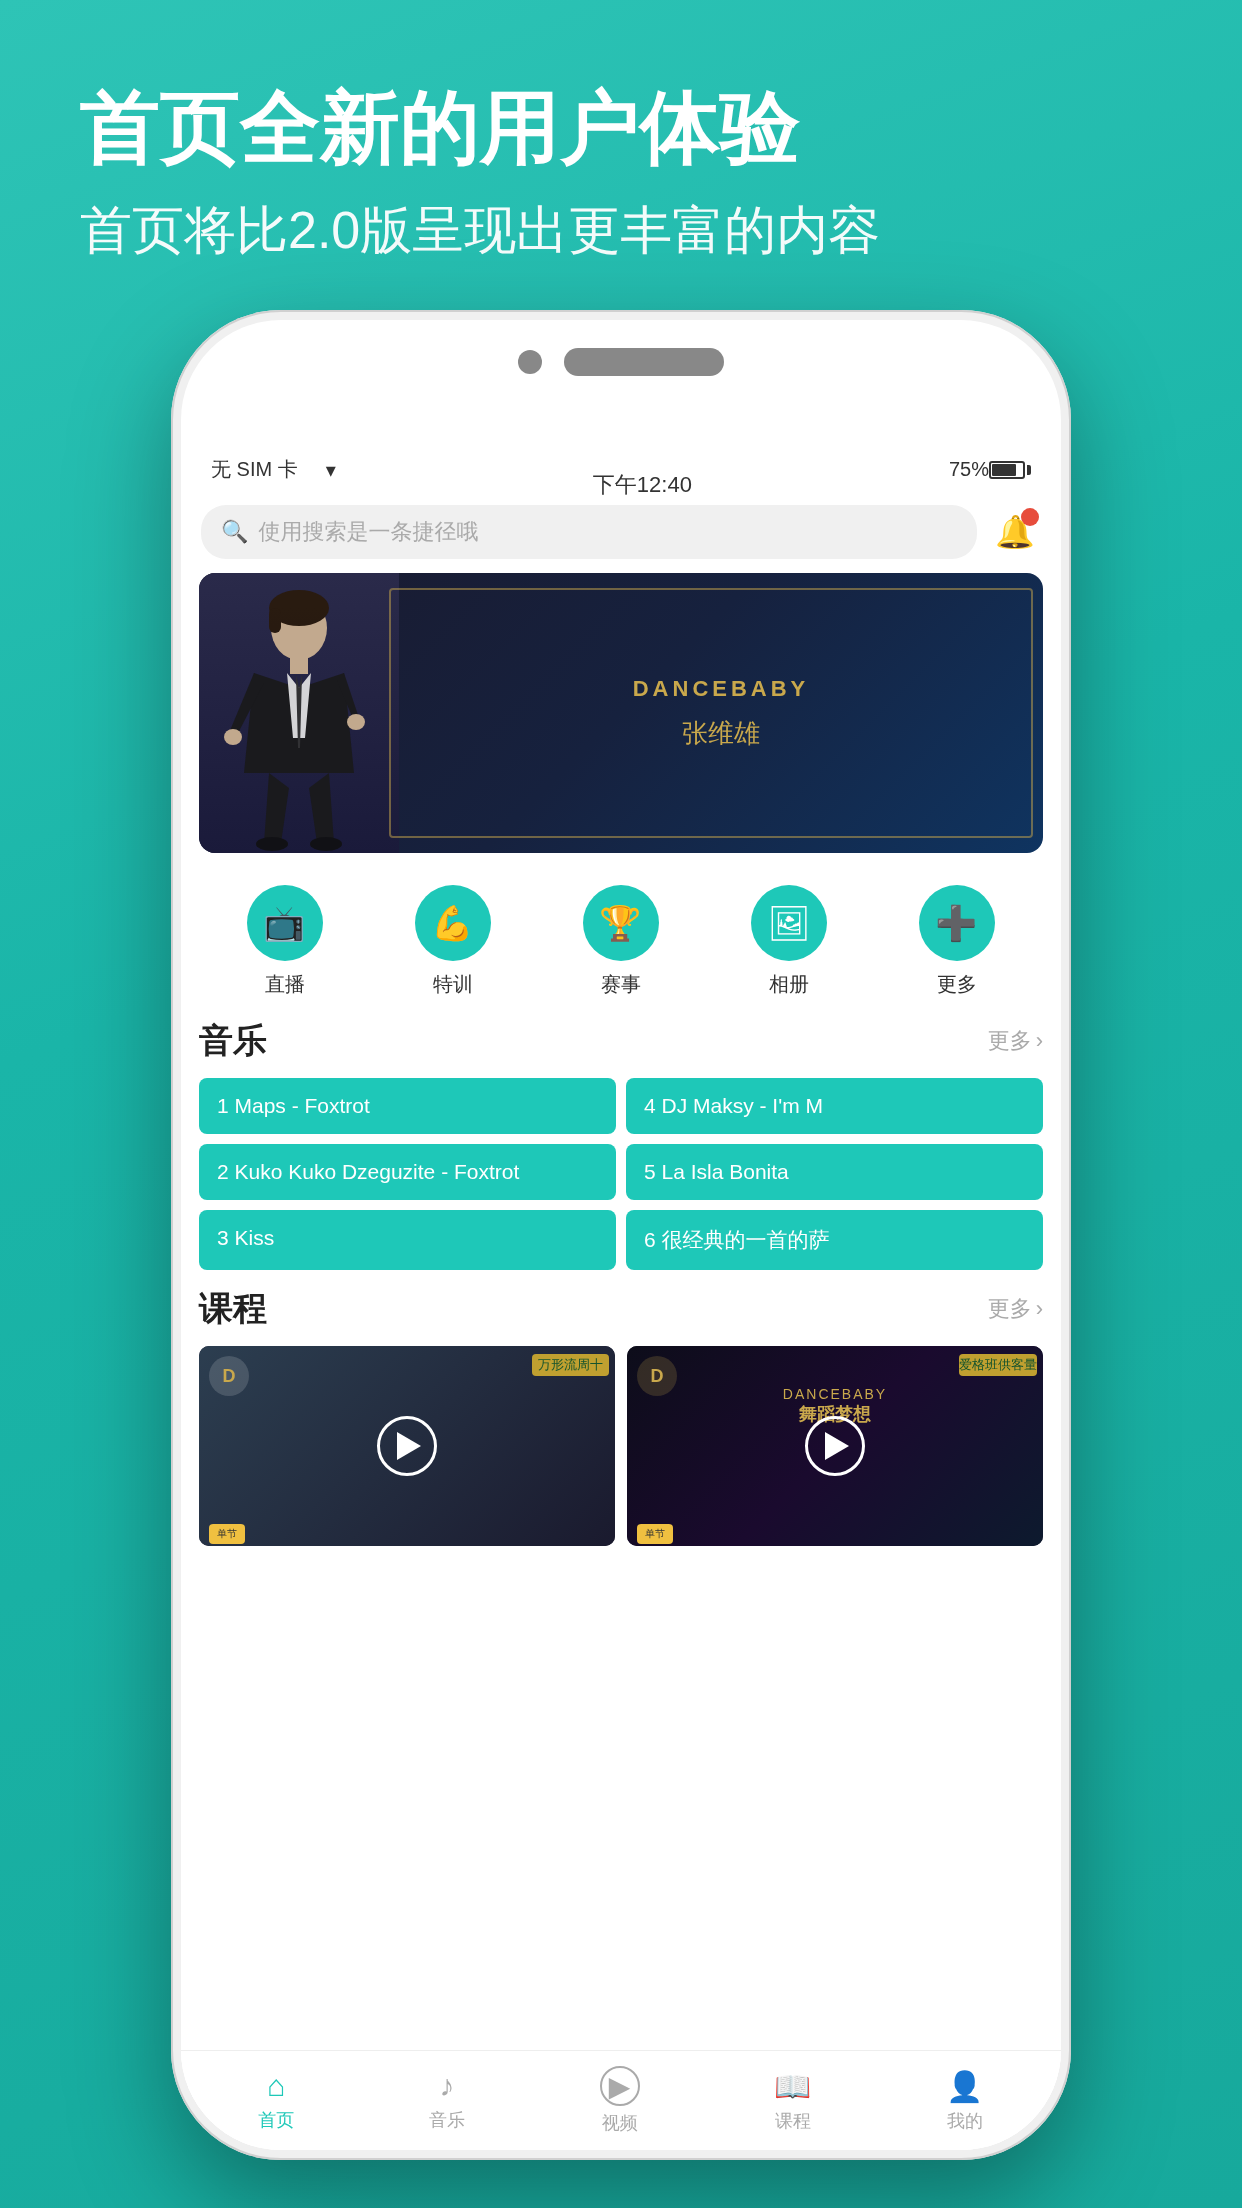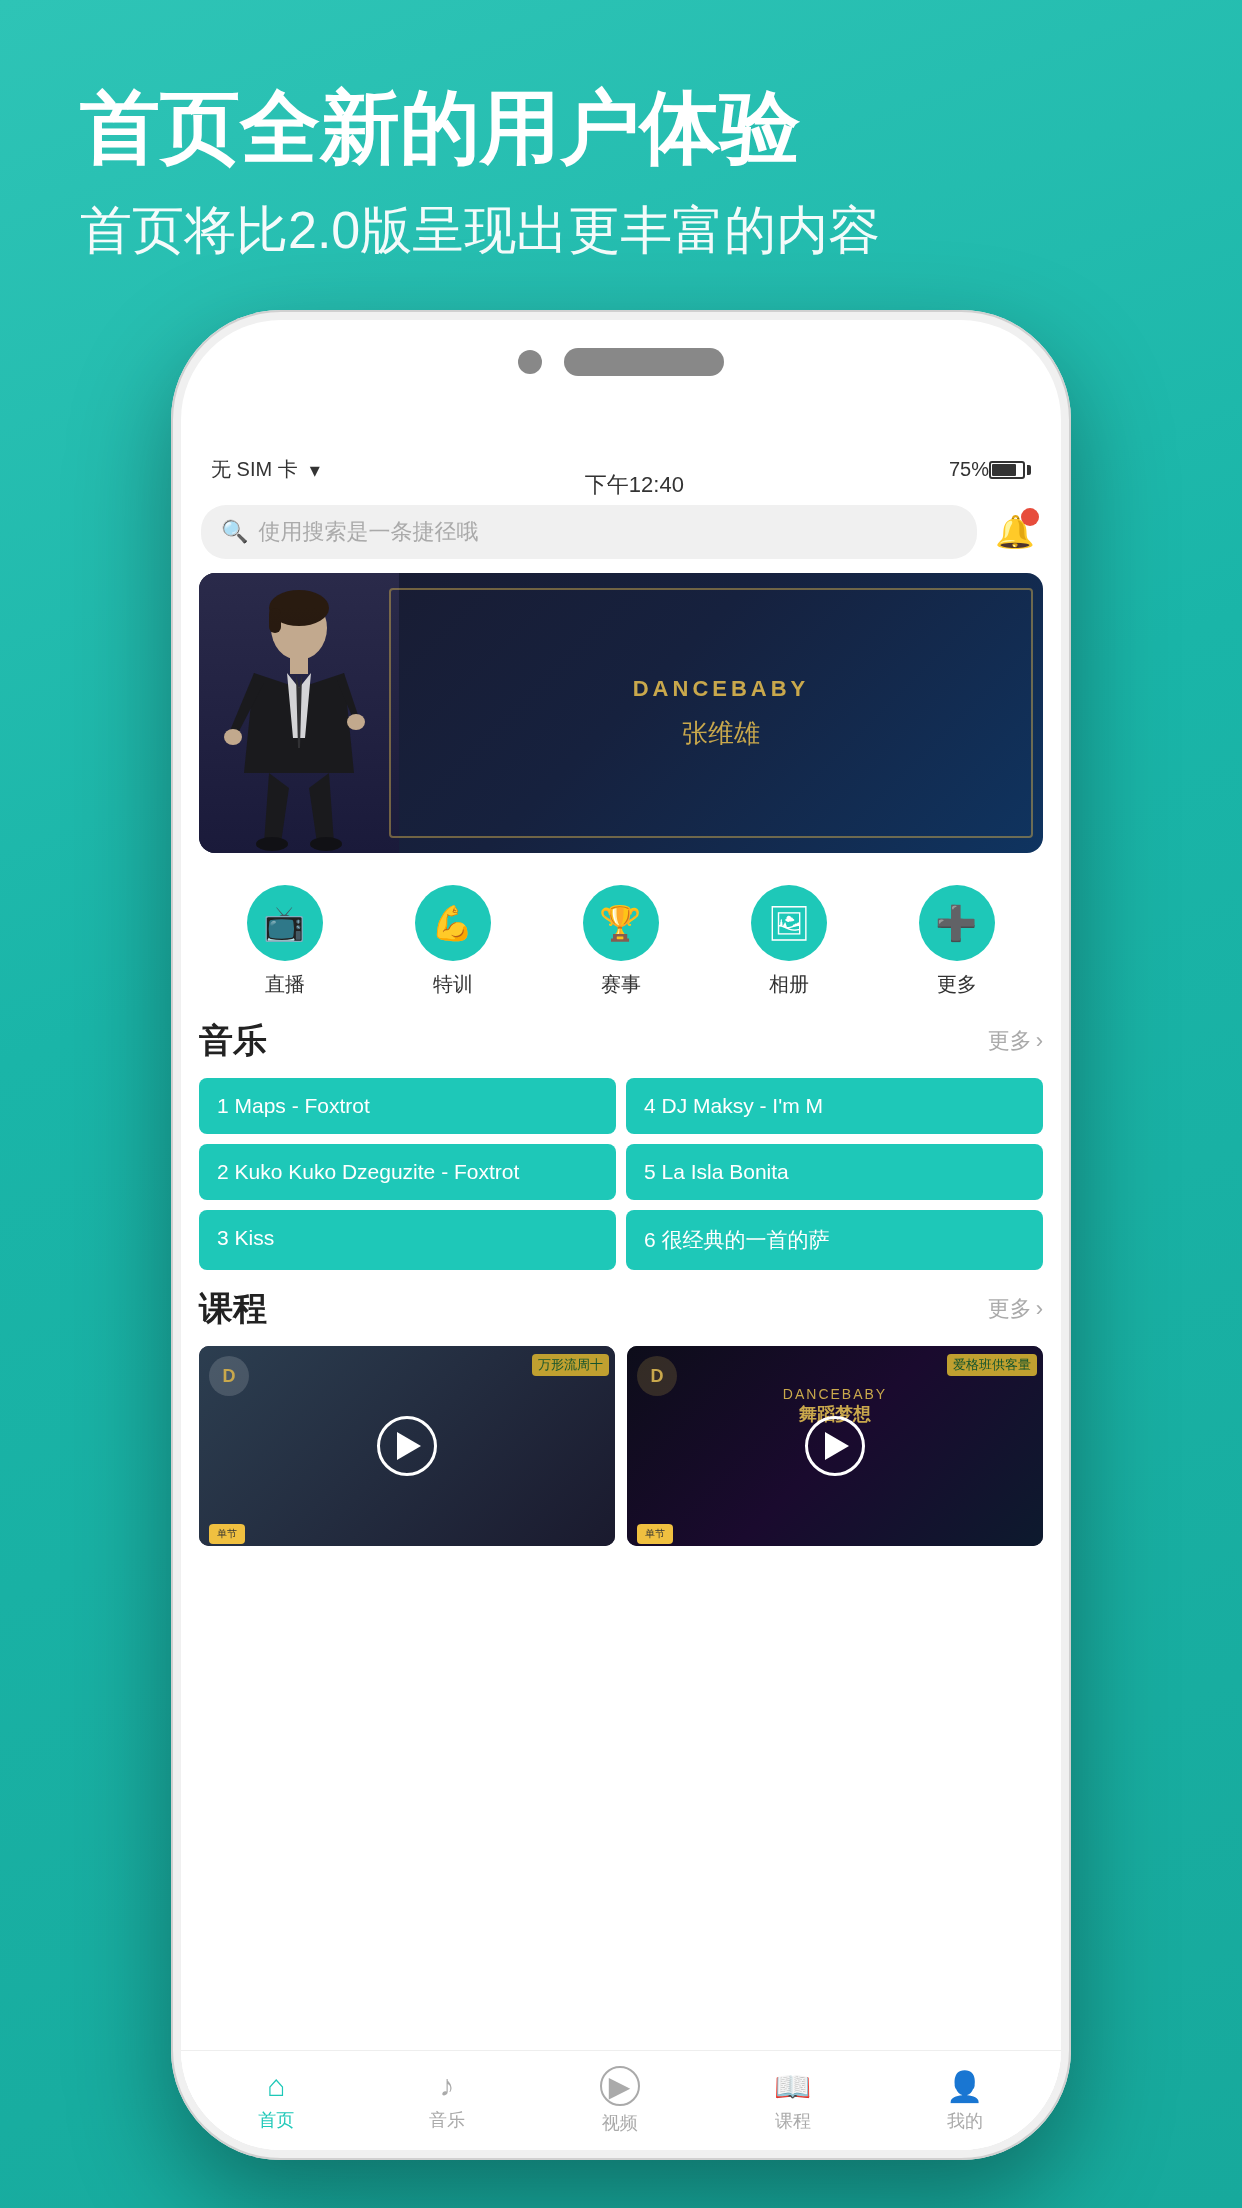--- a/index.html
+++ b/index.html
@@ -98,21 +98,21 @@
     
     .status-bar {
       display: flex;
       justify-content: space-between;
       align-items: center;
       padding: 12px 30px 8px;
       font-size: 22px;
       color: #333;
       height: 55px;
     }
-    .status-left { font-size: 20px; display: flex; align-items: center; gap: 12px; }
+    .status-left { font-size: 20px; display: flex; align-items: center; gap: 28px; }
     .status-center { font-size: 22px; font-weight: 500; margin-top: 31px; }
     .status-right { display: flex; align-items: center; font-size: 20px; }
     .battery-icon {
       display: inline-flex;
       align-items: center;
       gap: 2px;
     }
     .battery-body {
       width: 36px;
       height: 18px;
@@ -550,21 +550,21 @@
                 <div class="play-btn">
                   <div class="play-triangle"></div>
                 </div>
                 <div class="course-badge">单节</div>
               </div>
             </div>
 
             <div class="course-item">
               <div class="course-thumb course-thumb-2">
                 <div class="course-logo" style="background:rgba(201,168,76,0.2);">D</div>
-                <div class="course-tag" style="font-size:13px;top:8px;right:6px;padding:2px 6px;">爱格班供客量</div>
+                <div class="course-tag" style="font-size:13px;top:8px;right:6px;padding:2px 0;">爱格班供客量</div>
 
                 <div style="position:absolute;top:30%;left:50%;transform:translate(-50%,-50%);text-align:center;">
                   <div style="color:#c9a84c;font-size:14px;letter-spacing:2px;">DANCEBABY</div>
                   <div style="color:#c9a84c;font-size:18px;font-weight:700;">舞蹈梦想</div>
                 </div>
                 <div class="play-btn">
                   <div class="play-triangle"></div>
                 </div>
                 <div class="course-badge">单节</div>
               </div>

